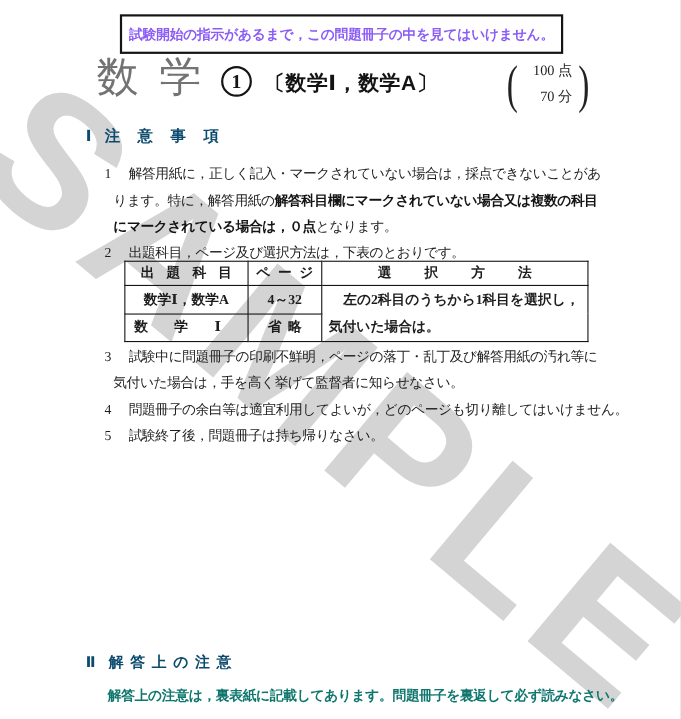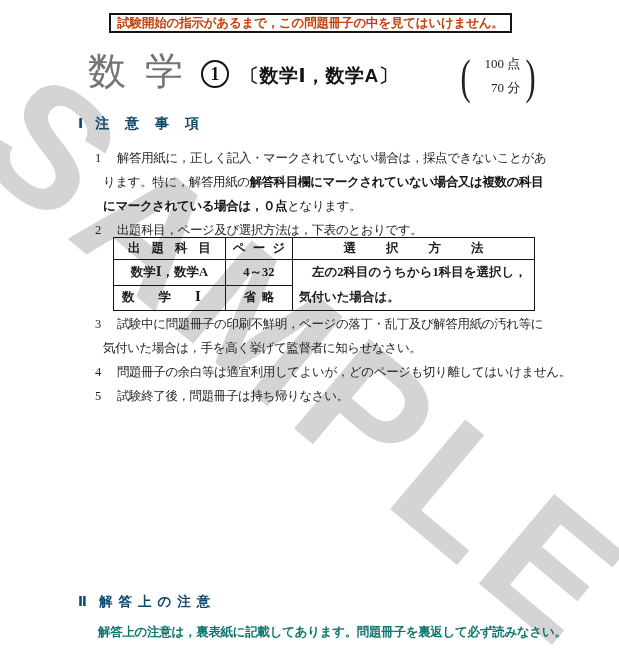--- a/index.html
+++ b/index.html
@@ -14,25 +14,25 @@
     position:absolute;left:61px;top:45px;z-index:0;
     font-family:"Liberation Sans","DejaVu Sans",sans-serif;
     font-weight:700;font-size:170px;line-height:1;letter-spacing:12px;
     color:#d4d4d4;white-space:nowrap;
     transform:rotate(40deg);transform-origin:0 0;
     user-select:none;
   }
   .content{position:absolute;inset:0;z-index:1;}
   
   .banner{
-    position:absolute;left:109px;top:13px;width:403px;height:20px;
+    position:absolute;left:109px;top:13px;width:403px;height:36px;
     border:2px solid #141414;box-sizing:border-box;
     display:flex;align-items:center;justify-content:center;
     font-family:"Liberation Sans","DejaVu Sans",sans-serif;
-    font-weight:700;font-size:12.5px;letter-spacing:-0.2px;color:#c2410c;
+    font-weight:700;font-size:12.5px;letter-spacing:-0.2px;color:#8b5cf6;
     white-space:nowrap;
   }
   
   .title-row{position:absolute;left:88px;top:50px;width:460px;height:55px;}
   .t-subject{
     position:absolute;left:0;top:2px;
     font-family:"Liberation Sans","DejaVu Sans",sans-serif;
     font-weight:400;font-size:38px;line-height:38px;letter-spacing:19px;
     color:#737373;white-space:nowrap;
   }

